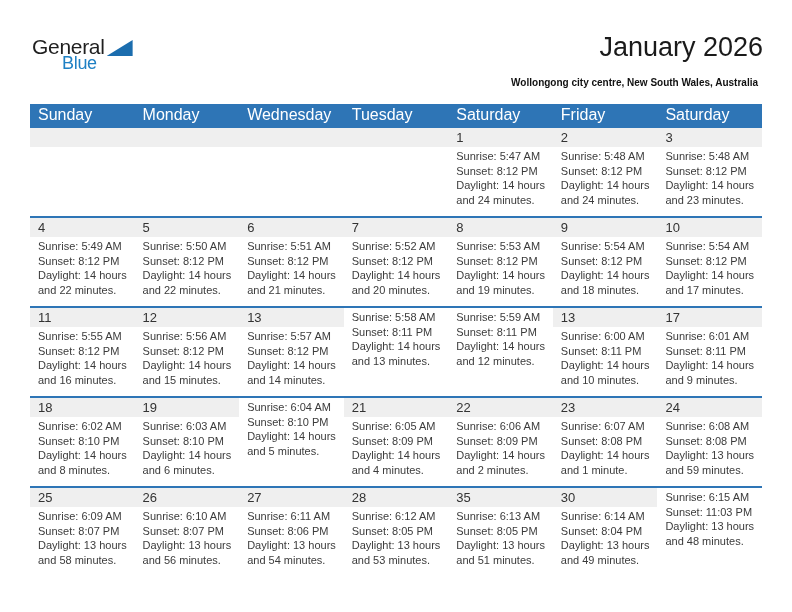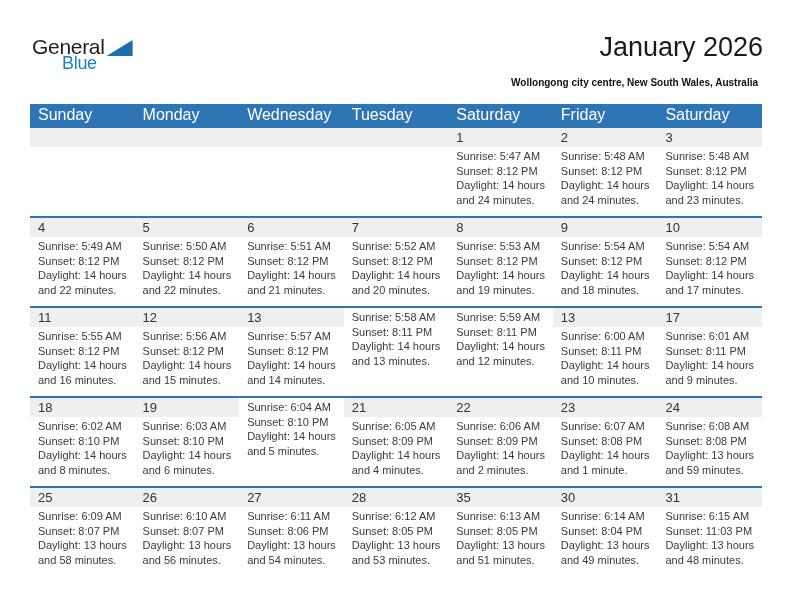--- a/index.html
+++ b/index.html
@@ -387,23 +387,20 @@
           <div class="date-band">
             <span class="date-num">30</span>
           </div>
           <div class="day-details">
             <div class="detail-line">Sunrise: 6:14 AM</div>
             <div class="detail-line">Sunset: 8:04 PM</div>
             <div class="detail-line">Daylight: 13 hours and 49 minutes.</div>
           </div>
         </div>
         <div class="day-cell">
-          <div class="date-band">
-            <span class="date-num">31</span>
-          </div>
           <div class="day-details">
             <div class="detail-line">Sunrise: 6:15 AM</div>
             <div class="detail-line">Sunset: 11:03 PM</div>
             <div class="detail-line">Daylight: 13 hours and 48 minutes.</div>
           </div>
         </div>
       </div>
     </div>
 
 </div>

